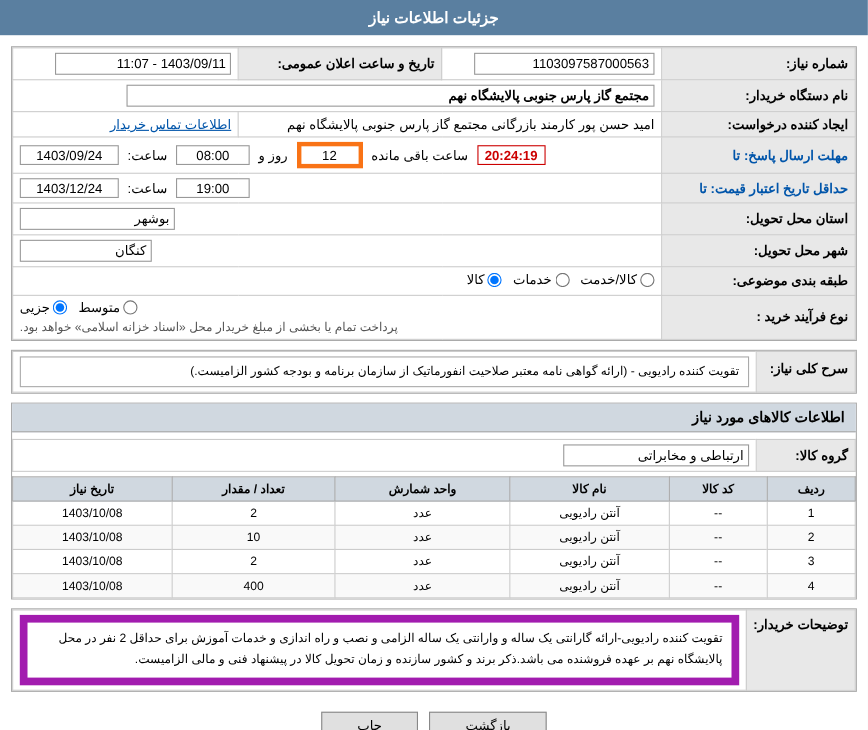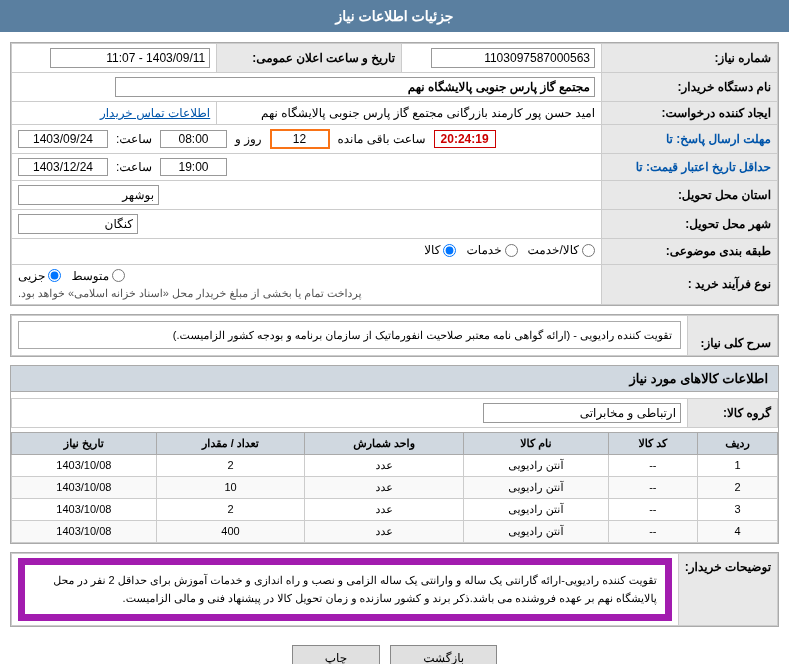--- a/index.html
+++ b/index.html
@@ -134,21 +134,21 @@
       padding: 6px 8px;
       font-size: 11px;
       line-height: 1.7;
     }
     .flex-row {
       display: flex;
       align-items: center;
       gap: 4px;
     }
     .small-input {
-      border: 2px solid #f97316;
+      border: 4px solid #f97316;
       padding: 1px 4px;
       width: 50px;
       text-align: center;
     }
     .time-input {
       border: 1px solid #999;
       padding: 1px 4px;
       width: 67px;
       text-align: center;
     }
@@ -309,39 +309,39 @@
           </td>
         </tr>
       </tbody>
         </table>
     </div>
 
     <div class="section">
       <table class="form-table">
         <tbody>
             <tr>
-          <td class="label-cell" style="width:90px; vertical-align:top; padding-top:20px;font-family:Liberation Serif, serif;">سرح کلی نیاز:</td>
+          <td class="label-cell" style="width:90px; vertical-align:top; padding-top:8px;">سرح کلی نیاز:</td>
           <td class="value-cell">
             <div class="scroll-box">
               <span>تقویت کننده رادیویی - (ارائه گواهی نامه معتبر صلاحیت انفورماتیک از سازمان برنامه و بودجه کشور الزامیست.)</span>
             </div>
           </td>
         </tr>
       </tbody>
         </table>
     </div>
 
     <div class="section">
       <div class="section-title">اطلاعات کالاهای مورد نیاز</div>
       <table class="form-table" style="margin: 6px 0 4px 0;">
         <tbody>
             <tr>
           <td class="label-cell" style="width:90px;">گروه کالا:</td>
           <td class="value-cell">
-            <div class="input-box" style="width:198px;">ارتباطی و مخابراتی</div>
+            <div class="input-box" style="width:169px;">ارتباطی و مخابراتی</div>
           </td>
         </tr>
       </tbody>
         </table>
 
       <table class="data-table">
         <thead>
           <tr>
             <th>ردیف</th>
             <th>کد کالا</th>

